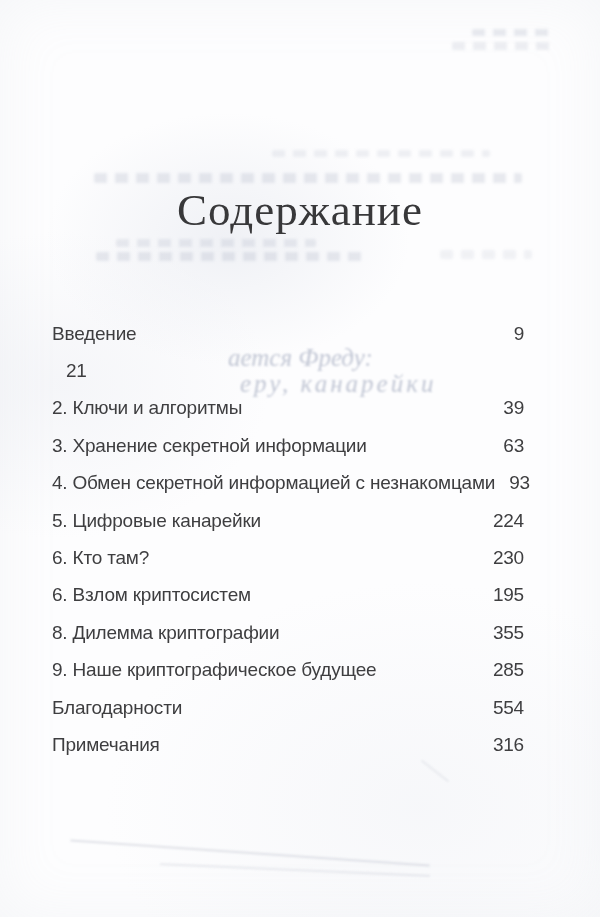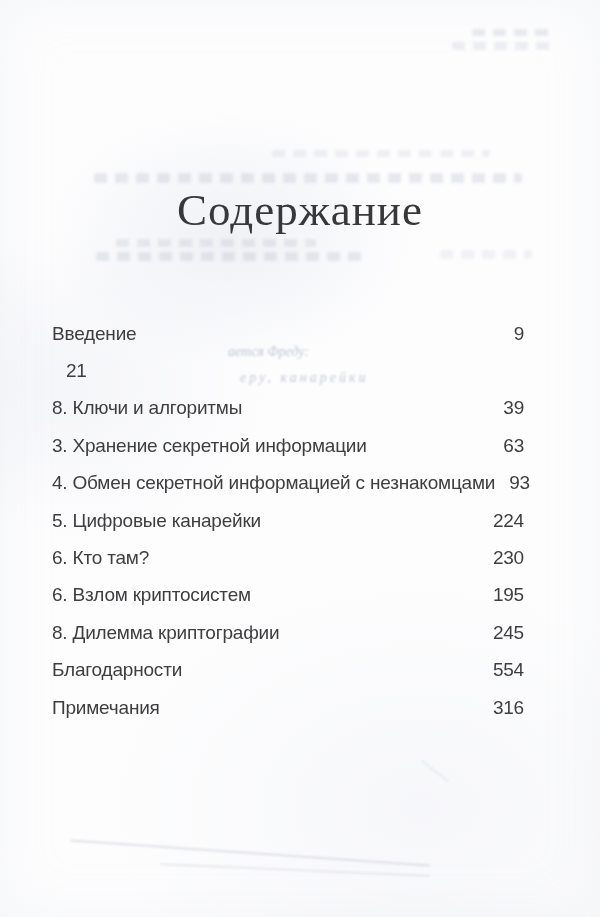--- a/index.html
+++ b/index.html
@@ -27,21 +27,21 @@
   .toc{position:absolute;top:309px;left:52px;width:472px;z-index:3;margin-top:6px;}
   .toc-row{
     display:flex;justify-content:space-between;align-items:center;
     height:37.4px;font-size:19px;letter-spacing:-.2px;color:var(--ink);
   }
   .toc-label{white-space:nowrap;}
   .toc-page{padding-left:14px;}
   
   .ghost{
     position:absolute;font-family:"Liberation Serif",serif;font-style:italic;
-    color:rgba(130,140,168,.48);filter:blur(.8px);font-size:14px;
+    color:rgba(130,140,168,.48);filter:blur(.8px);font-size:25px;
     white-space:nowrap;z-index:1;
   }
   .g1{left:228px;top:344px;}
   .g2{left:240px;top:370px;letter-spacing:3px;}
   .smudge{
     position:absolute;z-index:1;border-radius:2px;filter:blur(1.6px);
     background:repeating-linear-gradient(90deg, rgba(158,166,186,.45) 0 13px, rgba(158,166,186,0) 13px 21px);
   }
   .sm1{left:472px;top:29px;width:78px;height:7px;opacity:.5;}
   .sm2{left:452px;top:42px;width:98px;height:8px;opacity:.4;}
@@ -82,21 +82,21 @@
     <div class="toc-row">
       <span class="toc-label">Введение</span>
       <span class="toc-page">9</span>
     </div>
 
     <div class="toc-row">
       <span class="toc-page">21</span>
     </div>
 
     <div class="toc-row">
-      <span class="toc-label">8. Ключи и алгоритмы</span>
+      <span class="toc-label">2. Ключи и алгоритмы</span>
       <span class="toc-page">39</span>
     </div>
 
     <div class="toc-row">
       <span class="toc-label">3. Хранение секретной информации</span>
       <span class="toc-page">63</span>
     </div>
 
     <div class="toc-row">
       <span class="toc-label">4. Обмен секретной информацией с незнакомцами</span>
@@ -113,23 +113,27 @@
       <span class="toc-page">230</span>
     </div>
 
     <div class="toc-row">
       <span class="toc-label">6. Взлом криптосистем</span>
       <span class="toc-page">195</span>
     </div>
 
     <div class="toc-row">
       <span class="toc-label">8. Дилемма криптографии</span>
-      <span class="toc-page">245</span>
+      <span class="toc-page">355</span>
     </div>
 
+    <div class="toc-row">
+      <span class="toc-label">9. Наше криптографическое будущее</span>
+      <span class="toc-page">285</span>
+    </div>
 
     <div class="toc-row">
       <span class="toc-label">Благодарности</span>
       <span class="toc-page">554</span>
     </div>
 
     <div class="toc-row">
       <span class="toc-label">Примечания</span>
       <span class="toc-page">316</span>
     </div>

